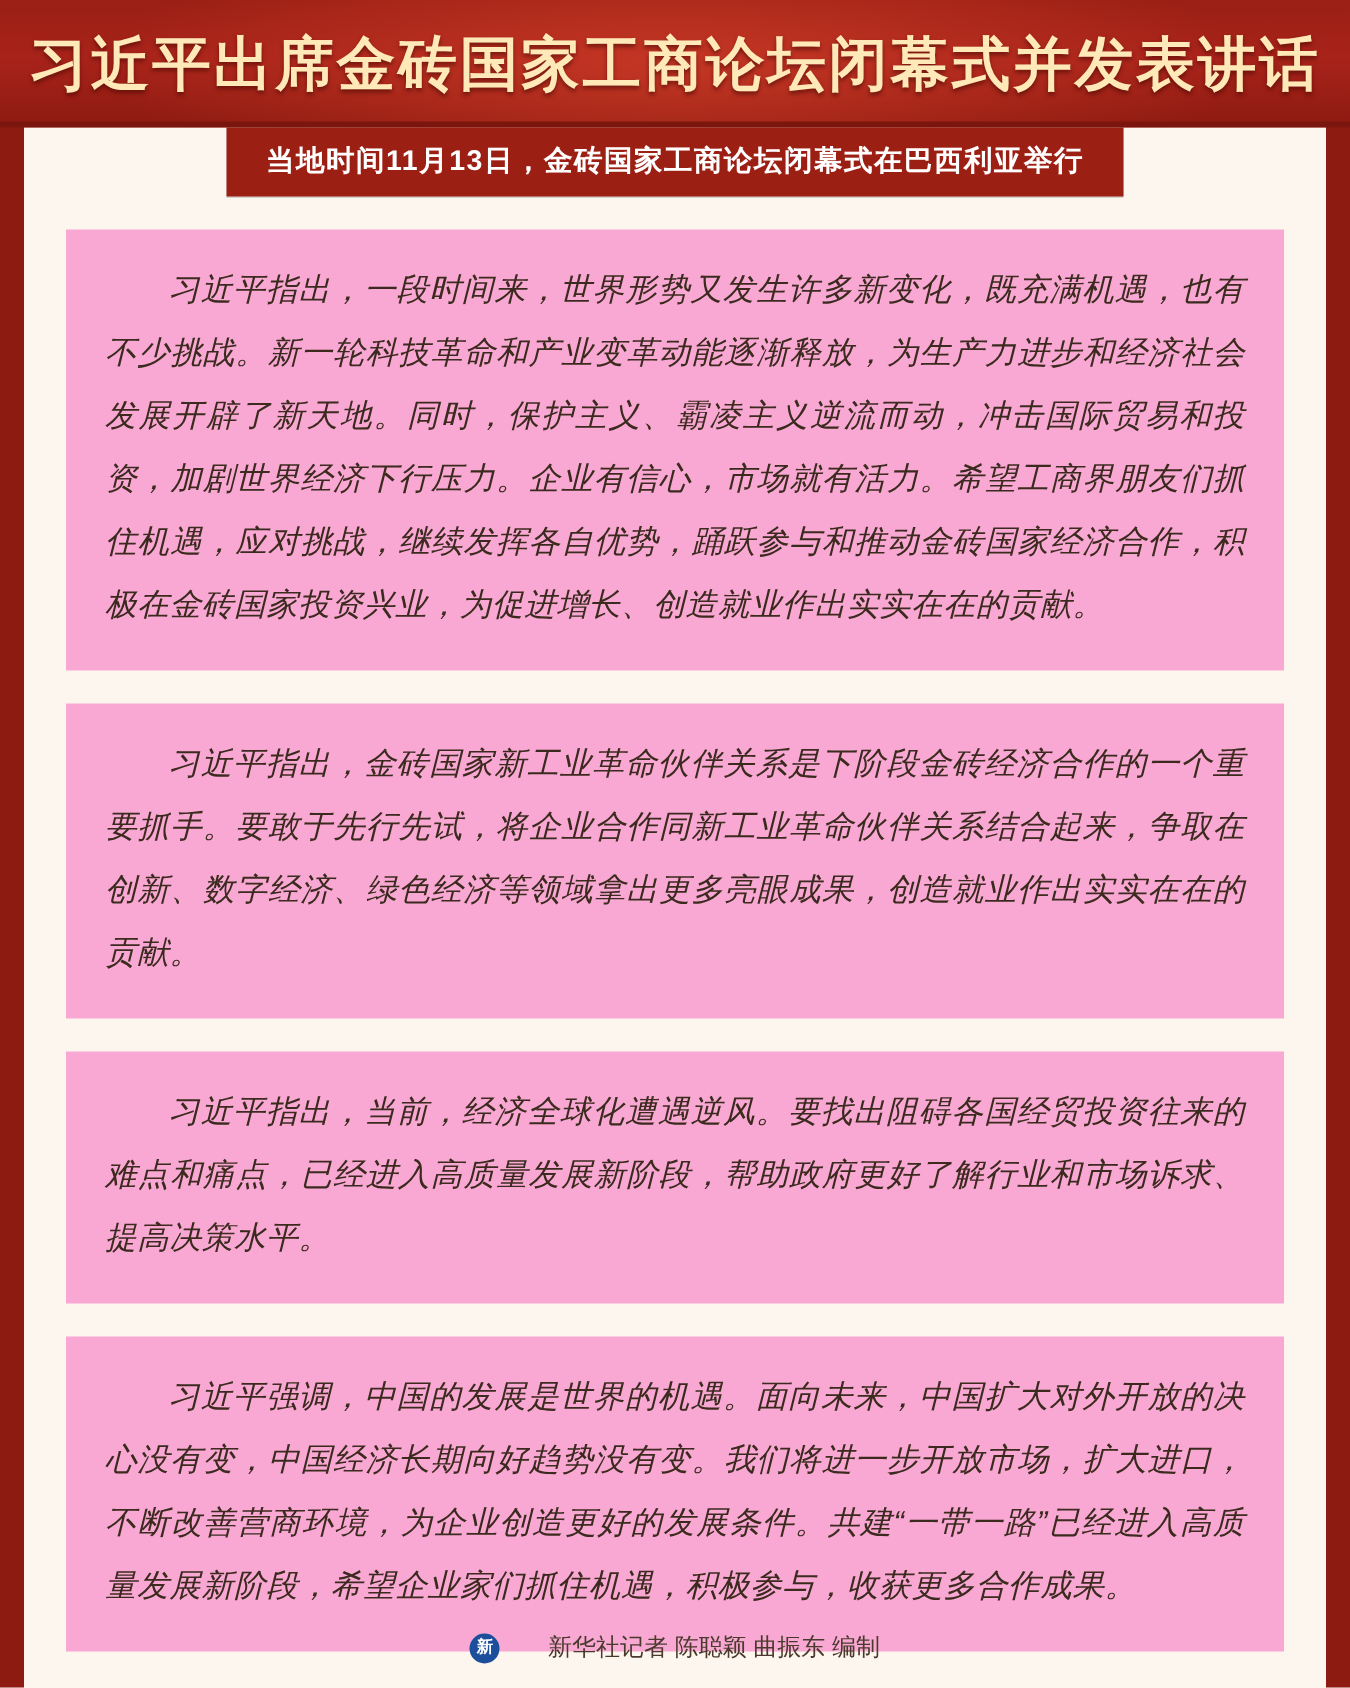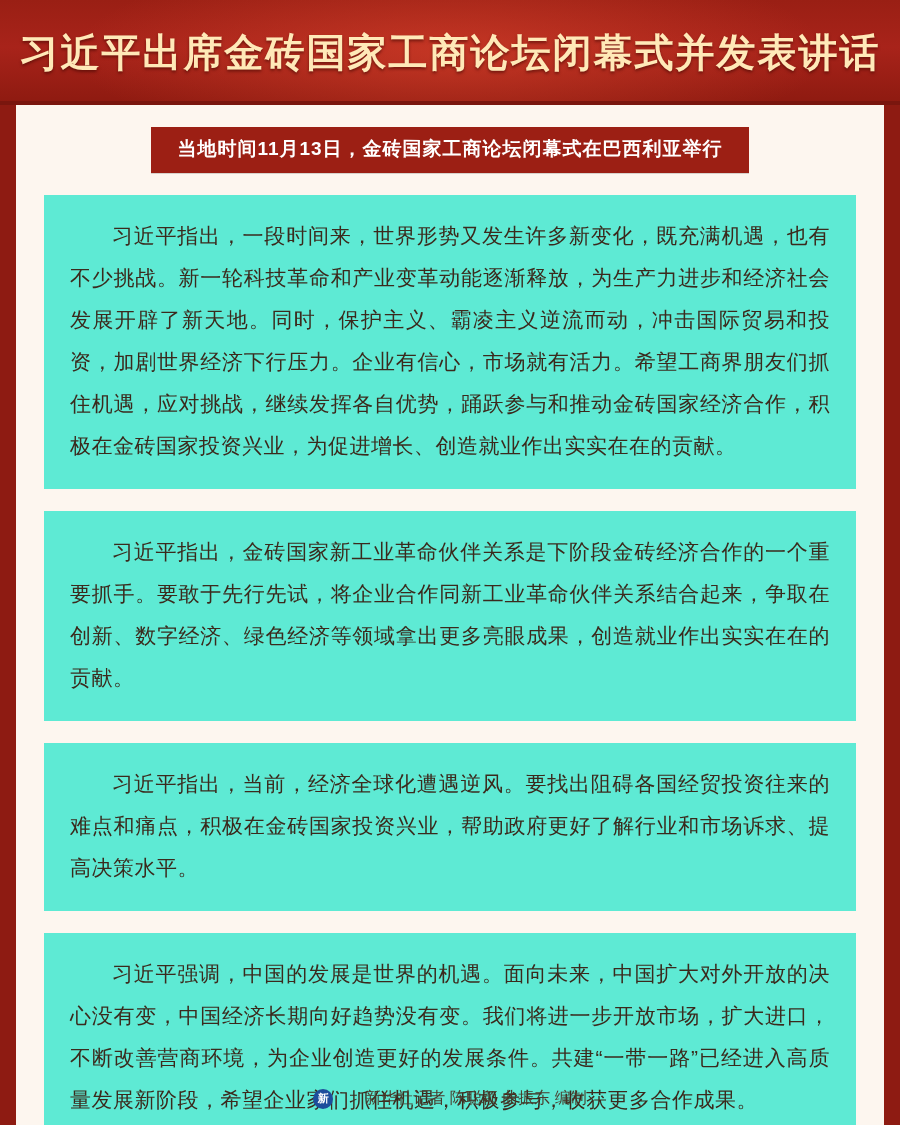--- a/index.html
+++ b/index.html
@@ -27,21 +27,21 @@
     bottom: 0;
     width: 16px;
     background: #8e1b12;
   }
   .edge-left { left: 0; }
   .edge-right { right: 0; }
 
   
   .header {
     position: relative;
-    height: 105px;
+    height: 85px;
     background: linear-gradient(180deg, #9a1f14 0%, #a8231a 45%, #8d1a10 100%);
     display: flex;
     align-items: center;
     justify-content: center;
     overflow: hidden;
   }
   .header::after {
     content: "";
     position: absolute;
     left: 0; right: 0; bottom: 0;
@@ -64,51 +64,51 @@
     color: #ffe9b8;
     font-size: 39px;
     font-weight: bold;
     letter-spacing: 2px;
     text-shadow: 0 2px 3px rgba(70,8,4,0.6);
     white-space: nowrap;
   }
 
   
   .subtitle-wrap {
-    margin-top: 22px;
     display: flex;
     justify-content: center;
     align-items: center;
   }
   .subtitle {
     background: #9c1f14;
     color: #ffffff;
     font-size: 19px;
     font-weight: bold;
     letter-spacing: 1px;
     padding: 9px 26px 11px 26px;
     white-space: nowrap;
     box-shadow: 0 1px 0 rgba(0,0,0,0.15);
   }
 
   
   .content {
     margin: 22px 44px 0 44px;
   }
   .para-card {
-    background: #5eead4;
+    background: #f9a8d4;
     color: #3b2a1d;
     font-size: 21px;
     line-height: 42px;
     padding: 20px 26px 22px 26px;
     margin-bottom: 22px;
     text-align: justify;
     text-justify: inter-ideograph;
     letter-spacing: 0.5px;
     box-sizing: border-box;
+    font-style: italic;
   }
   .para-card p {
     margin: 0;
     text-indent: 2em;
   }
 
   
   .footer {
     position: absolute;
     left: 0;
@@ -157,21 +157,21 @@
 
     <div class="para-card">
       <p>习近平指出，一段时间来，世界形势又发生许多新变化，既充满机遇，也有不少挑战。新一轮科技革命和产业变革动能逐渐释放，为生产力进步和经济社会发展开辟了新天地。同时，保护主义、霸凌主义逆流而动，冲击国际贸易和投资，加剧世界经济下行压力。企业有信心，市场就有活力。希望工商界朋友们抓住机遇，应对挑战，继续发挥各自优势，踊跃参与和推动金砖国家经济合作，积极在金砖国家投资兴业，为促进增长、创造就业作出实实在在的贡献。</p>
     </div>
 
     <div class="para-card">
       <p>习近平指出，金砖国家新工业革命伙伴关系是下阶段金砖经济合作的一个重要抓手。要敢于先行先试，将企业合作同新工业革命伙伴关系结合起来，争取在创新、数字经济、绿色经济等领域拿出更多亮眼成果，创造就业作出实实在在的贡献。</p>
     </div>
 
     <div class="para-card">
-      <p>习近平指出，当前，经济全球化遭遇逆风。要找出阻碍各国经贸投资往来的难点和痛点，积极在金砖国家投资兴业，帮助政府更好了解行业和市场诉求、提高决策水平。</p>
+      <p>习近平指出，当前，经济全球化遭遇逆风。要找出阻碍各国经贸投资往来的难点和痛点，已经进入高质量发展新阶段，帮助政府更好了解行业和市场诉求、提高决策水平。</p>
     </div>
 
     <div class="para-card">
       <p>习近平强调，中国的发展是世界的机遇。面向未来，中国扩大对外开放的决心没有变，中国经济长期向好趋势没有变。我们将进一步开放市场，扩大进口，不断改善营商环境，为企业创造更好的发展条件。共建“一带一路”已经进入高质量发展新阶段，希望企业家们抓住机遇，积极参与，收获更多合作成果。</p>
     </div>
 
   </div>
 
   <div class="footer">
     <span class="footer-logo">新</span>

